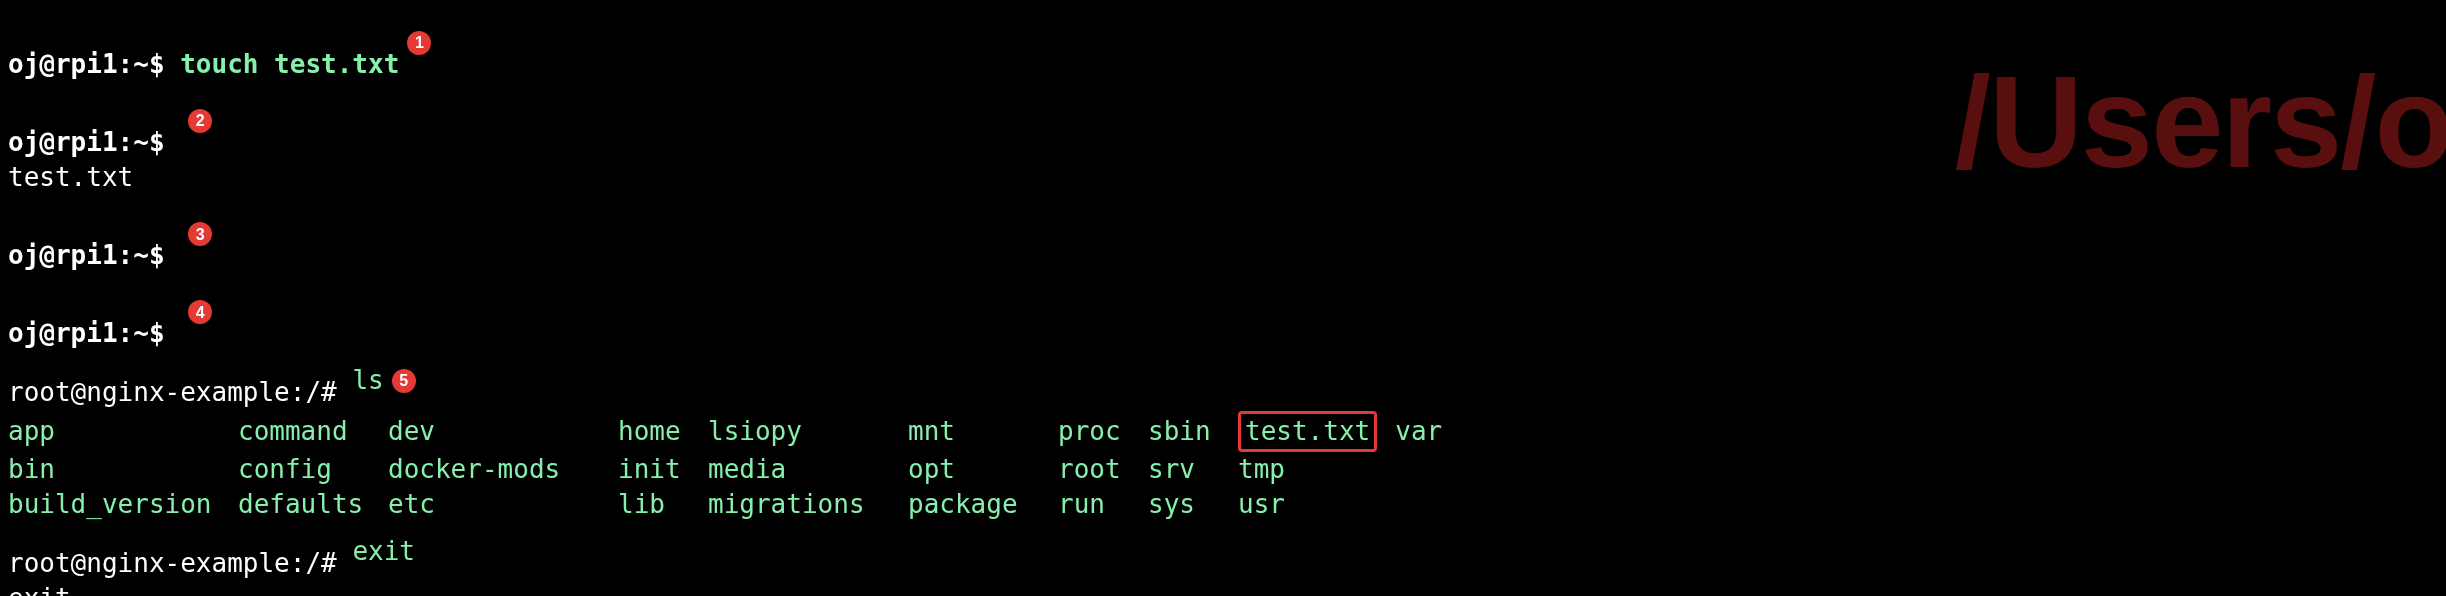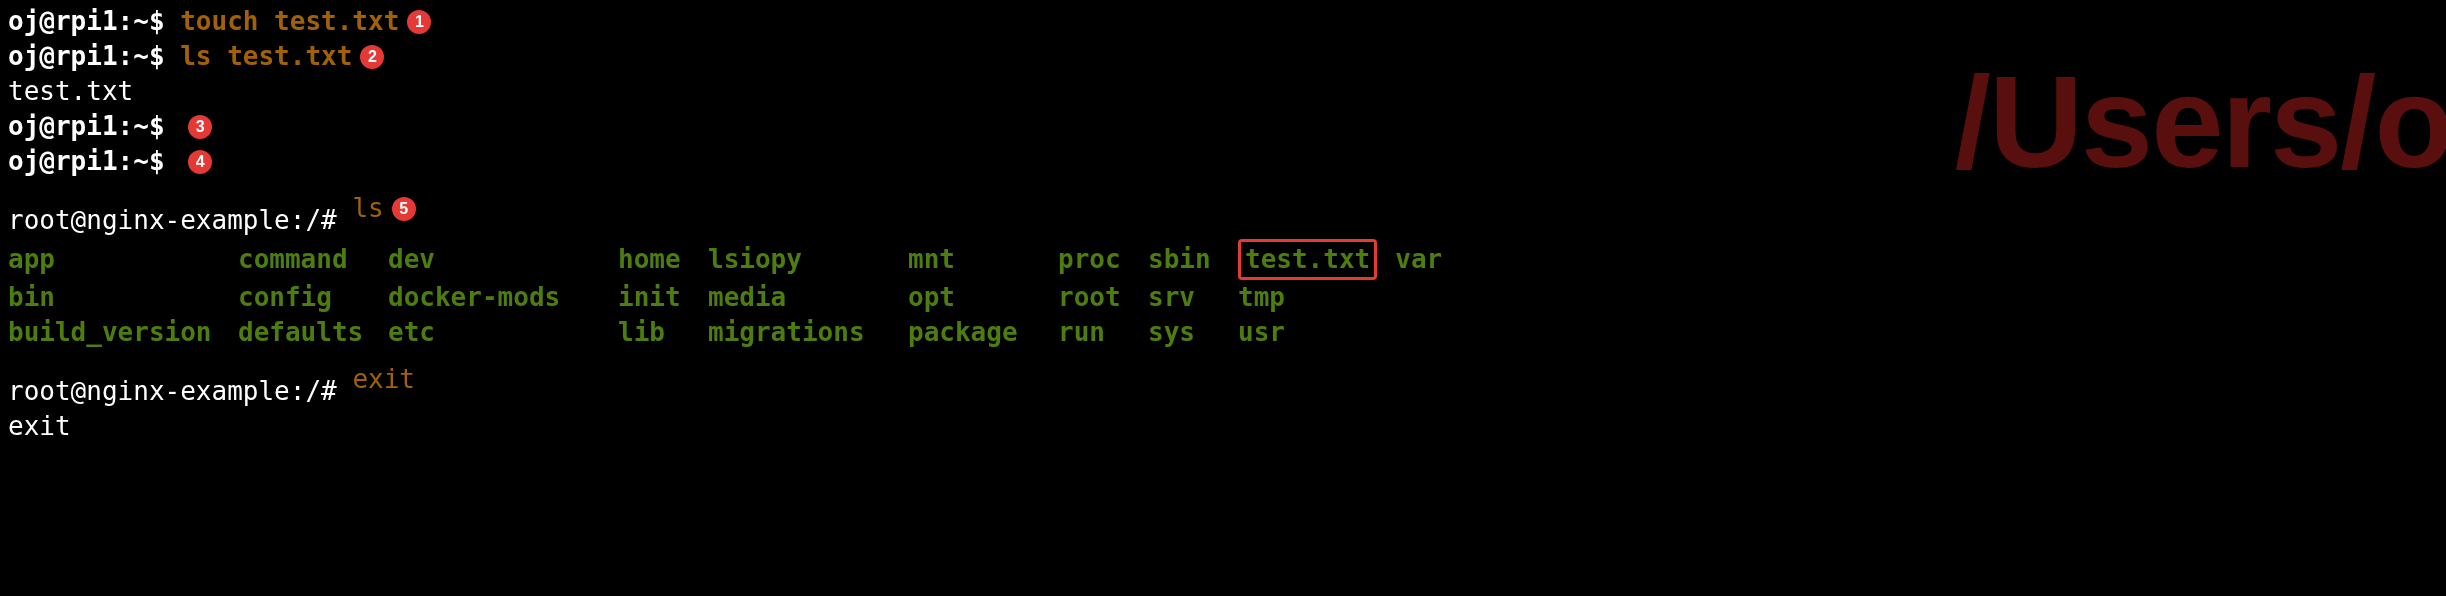--- a/index.html
+++ b/index.html
@@ -26,21 +26,21 @@
     }
     .prompt-user {
       color: #ffffff;
       font-weight: bold;
     }
     .prompt-root {
       color: #ffffff;
       margin-top: 24px;
     }
     .cmd {
-      color: #a16207;
+      color: #86efac;
     }
     .output {
       color: #ffffff;
     }
     .bullet {
       display: inline-flex;
       align-items: center;
       justify-content: center;
       width: 24px;
       height: 24px;
@@ -48,22 +48,21 @@
       color: #ffffff;
       border-radius: 50%;
       font-size: 16px;
       font-weight: bold;
       margin-left: 8px;
       flex-shrink: 0;
       font-family: Arial, sans-serif;
     }
     .ls-output {
       white-space: pre;
-      color: #4d7c0f;
-      font-weight: bold;
+      color: #86efac;
     }
     .highlight-box {
       border: 3px solid #e53935;
       border-radius: 4px;
       padding: 0 4px;
       display: inline-block;
     }
     .watermark {
       position: absolute;
       right: -40px;
@@ -75,36 +74,37 @@
       z-index: 0;
       pointer-events: none;
       letter-spacing: -2px;
     }
     .content {
       position: relative;
       z-index: 1;
     }
     .bold {
       font-weight: bold;
+      margin-top: 43px;
     }
   </style>
 </head>
 <body>
 
 <div class="watermark">/Users/oj</div>
 
 <div class="content">
 
   <div class="terminal-line">
     <span class="prompt-user bold">oj@rpi1:~$ </span><span class="cmd bold">touch test.txt</span>
     <span class="bullet">1</span>
   </div>
 
   <div class="terminal-line">
-    <span class="prompt-user bold">oj@rpi1:~$ </span><span class="cmd bold">ls test.txt</span>
+    <span class="prompt-user bold">oj@rpi1:~$ </span>
     <span class="bullet">2</span>
   </div>
 
   <div class="terminal-line">
     <span class="output">test.txt</span>
   </div>
 
   <div class="terminal-line">
     <span class="prompt-user bold">oj@rpi1:~$ </span>
     <span class="bullet">3</span>

